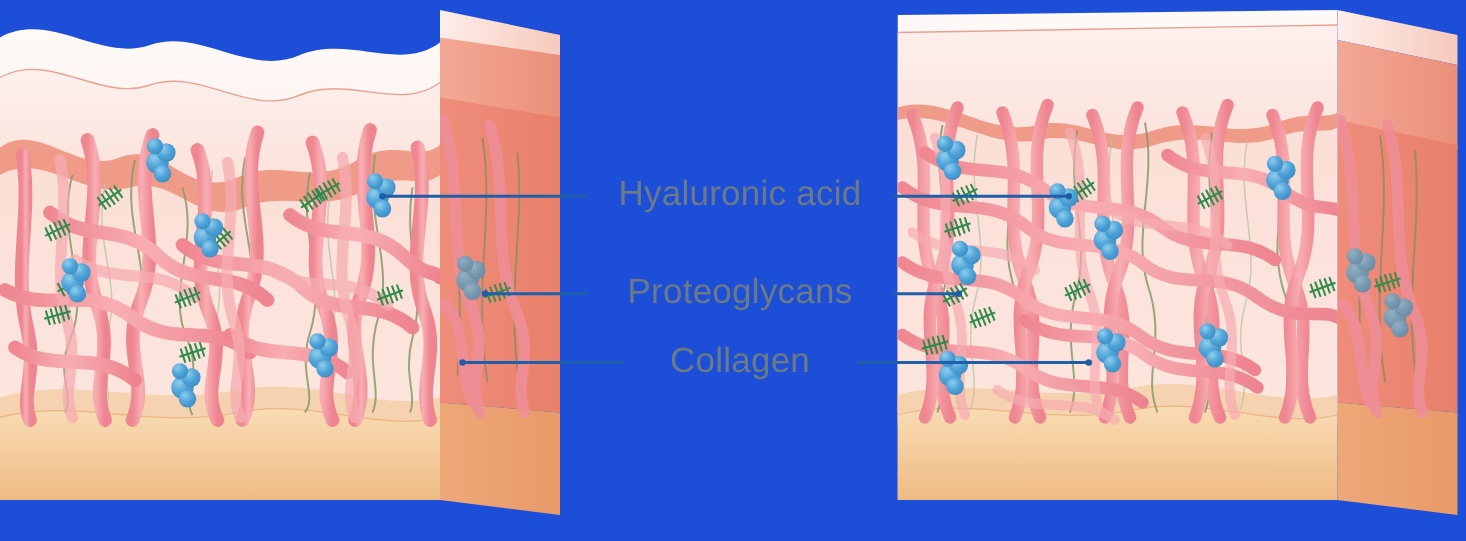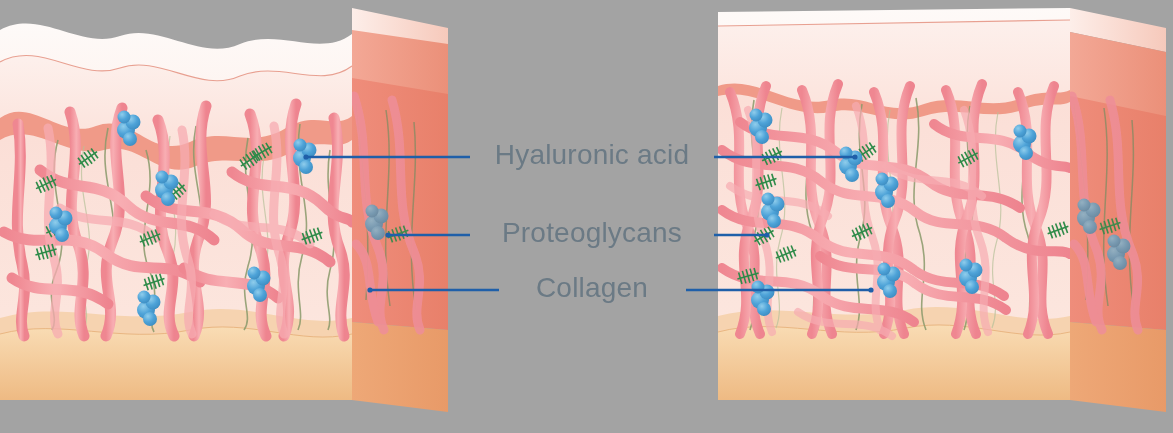--- a/index.html
+++ b/index.html
@@ -10,21 +10,21 @@
   body {
     width: 1173px;
     height: 433px;
     font-family: "Liberation Sans", sans-serif;
     overflow: hidden;
   }
   #stage {
     position: relative;
     width: 1173px;
     height: 433px;
-    background: #a3a3a3;
+    background: #1d4ed8;
   }
   #figure-svg {
     position: absolute;
     top: 0; left: 0;
     width: 1173px;
     height: 433px;
     display: block;
   }
   .label-text {
     font-family: "Liberation Sans", sans-serif;

